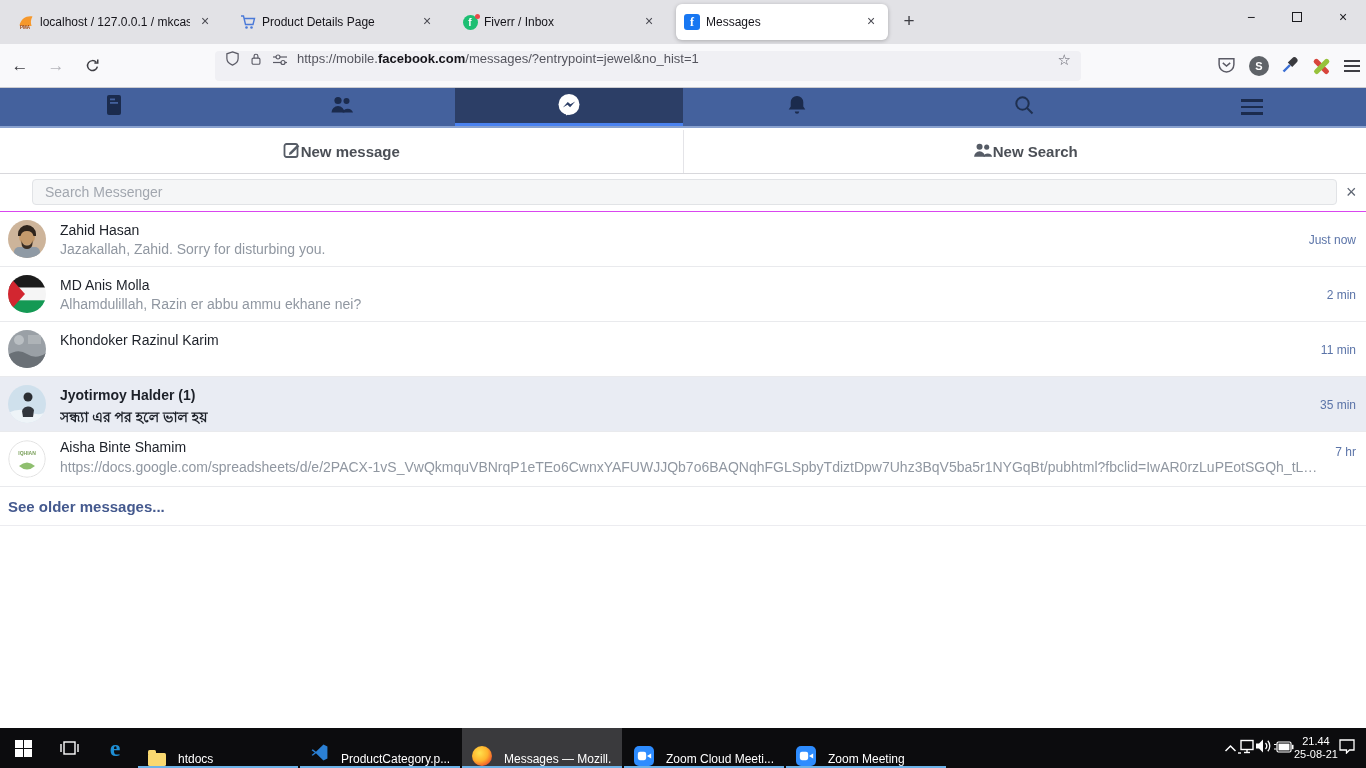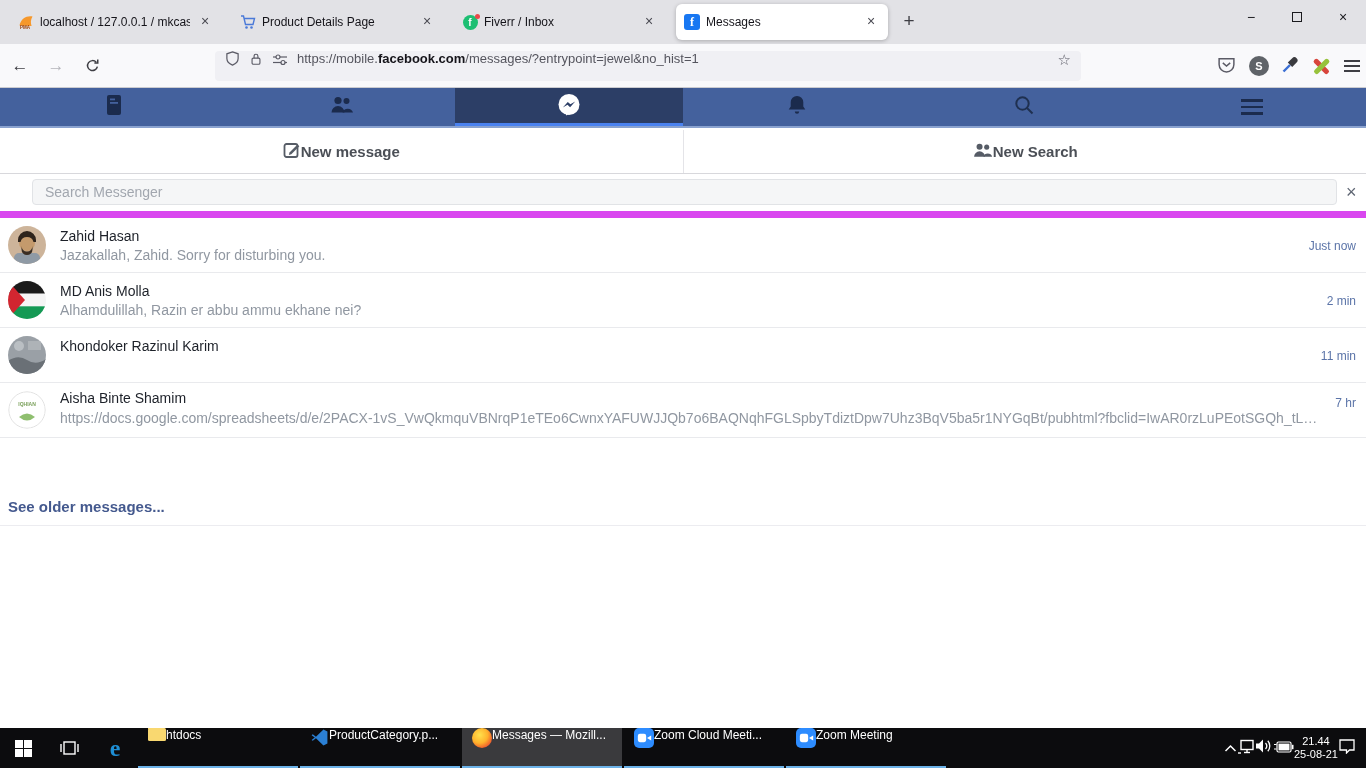--- a/index.html
+++ b/index.html
@@ -52,21 +52,21 @@
   .action { flex:1; display:flex; align-items:center; justify-content:center; font-size:15px; font-weight:bold; color:#4b4f56; }
   .action.first { border-right:1px solid #e4e4e8; }
 
   
   .searchrow { position:absolute; top:176px; left:0; right:0; height:32px; display:flex; align-items:center;padding-left:28px; }
   .search-input { margin-left:4px; width:1328px; height:26px; background:#f5f6f7; border:1px solid #e1e3e6; border-radius:4px; padding:0 12px; font-size:14px; color:#4b4f56; font-family:"Liberation Sans",sans-serif; outline:none; }
   .search-input::placeholder { color:#a2a7af; }
   .search-clear { width:30px; text-align:center; font-size:18px; color:#5f6673; }
 
   
-  .convlist { position:absolute; top:211px; left:0; right:0; border-top:7px solid #d946ef; }
+  .convlist { position:absolute; top:211px; left:0; right:0; border-top:1px solid #d946ef; }
   .conv { position:relative; height:55px; border-bottom:1px solid #e9eaed; background:#fff; }
   .conv.unread { background:#e9ecf3; }
   .avatar { position:absolute; left:8px; top:8px; width:38px; height:38px; border-radius:50%; overflow:hidden; }
   .avatar svg { display:block; }
   .cname { position:absolute; left:60px; top:10px; font-size:14px; color:#1d2129; white-space:nowrap; }
   .conv.unread .cname { font-weight:bold; }
   .cmsg { position:absolute; left:60px; top:29px; right:110px; font-size:14px; color:#9097a1; white-space:nowrap; overflow:hidden; }
   .conv.unread .cmsg { color:#1d2129; font-weight:bold; }
   .ctime { position:absolute; right:10px; top:21px; font-size:12px; color:#5b74a8; }
   .conv-aisha .cmsg { right:42px; top:27px; }
@@ -75,21 +75,21 @@
 
   
   .seeolder { position:absolute; top:498px; left:8px; font-size:15px; font-weight:bold; color:#44598e; }
   .listdivider { position:absolute; top:525px; left:0; right:0; border-top:1px solid #ececf0; }
   .viewlinks { position:absolute; top:533px; left:5px; font-size:14px; color:#7589be; }
   .viewlinks a { display:block; line-height:18px; color:#7589be; text-decoration:none; }
 
   
   .taskbar { position:absolute; bottom:0; left:0; right:0; height:40px; background:#0c0c0e; display:flex; align-items:stretch; }
   .tb-icon-btn { width:46px; display:flex; align-items:center; justify-content:center; }
-  .tb-win { width:160px; display:flex; align-items:flex-start; gap:0; padding:0 10px; border-bottom:2px solid #6cb2e8; margin-right:2px; overflow:hidden; flex:0 0 auto; }
+  .tb-win { width:160px; display:flex; align-items:flex-end; gap:12px; padding:0 10px; border-bottom:2px solid #6cb2e8; margin-right:2px; overflow:hidden; flex:0 0 auto; }
   .tb-win.active { background:#3a3a3d; }
   .tb-label { font-size:12px; color:#fff; white-space:nowrap; overflow:hidden; }
   .edge-e { color:#1e8fd5; font-size:24px; font-weight:bold; font-family:"Liberation Serif",serif; line-height:22px; }
   .folder-icon { position:relative; width:18px; height:13px; background:#f9d870; border-radius:1.5px; flex:0 0 auto; }
   .folder-icon::before { content:""; position:absolute; top:-3px; left:0; width:8px; height:4px; background:#f9d870; border-radius:1.5px 1.5px 0 0; }
   .ff-circle { width:20px; height:20px; border-radius:50%; background:radial-gradient(circle at 38% 35%, #ffe14d 0%, #ffb32c 45%, #f2652c 72%, #c0397a 100%); flex:0 0 auto; }
   .zoom-icon { width:20px; height:20px; border-radius:5px; background:#2d8cff; display:flex; align-items:center; justify-content:center; flex:0 0 auto; }
   .tray { margin-left:auto; display:flex; align-items:center; gap:0; padding-right:10px; }
   .clock { text-align:center; color:#fff; font-size:11px; line-height:13px; }
 </style>
@@ -302,20 +302,33 @@
             <rect width="38" height="38" fill="#9aa0a6"></rect>
             <rect x="20" y="5" width="13" height="9" fill="#b6babf" opacity="0.7"></rect>
             <circle cx="11" cy="10" r="5" fill="#c8ccd0" opacity="0.7"></circle>
             <path d="M0 25 Q10 18 19 24 T38 23 V38 H0 Z" fill="#6a7076"></path>
           </svg>
       </span>
       <span class="cname">Khondoker Razinul Karim</span>
       <span class="ctime">11 min</span>
     </div>
 
+    <div class="conv unread">
+      <span class="avatar">
+        <svg width="38" height="38" viewBox="0 0 38 38">
+            <rect width="38" height="38" fill="#cfe0ec"></rect>
+            <path d="M0 28 Q12 22 22 27 T38 26 V38 H0 Z" fill="#eef4f8"></path>
+            <circle cx="20" cy="12" r="4.5" fill="#2b2e33"></circle>
+            <path d="M14 26 a6.5 6.5 0 0 1 12 -1 l-1 7 h-10 Z" fill="#32363c"></path>
+          </svg>
+      </span>
+      <span class="cname">Jyotirmoy Halder (1)</span>
+      <span class="cmsg">সন্ধ্যা এর পর হলে ভাল হয়</span>
+      <span class="ctime">35 min</span>
+    </div>
 
     <div class="conv conv-aisha">
       <span class="avatar">
         <svg width="38" height="38" viewBox="0 0 38 38">
             <circle cx="19" cy="19" r="18.2" fill="#fff" stroke="#e2e2e2" stroke-width="1"></circle>
             <text x="19" y="15" font-size="5" text-anchor="middle" fill="#7aa05a" font-weight="bold">IQHIAN</text>
             <path d="M11 26 q8 -7 16 0 q-8 7 -16 0" fill="#8fbf6f"></path>
           </svg>
       </span>
       <span class="cname">Aisha Binte Shamim</span>

